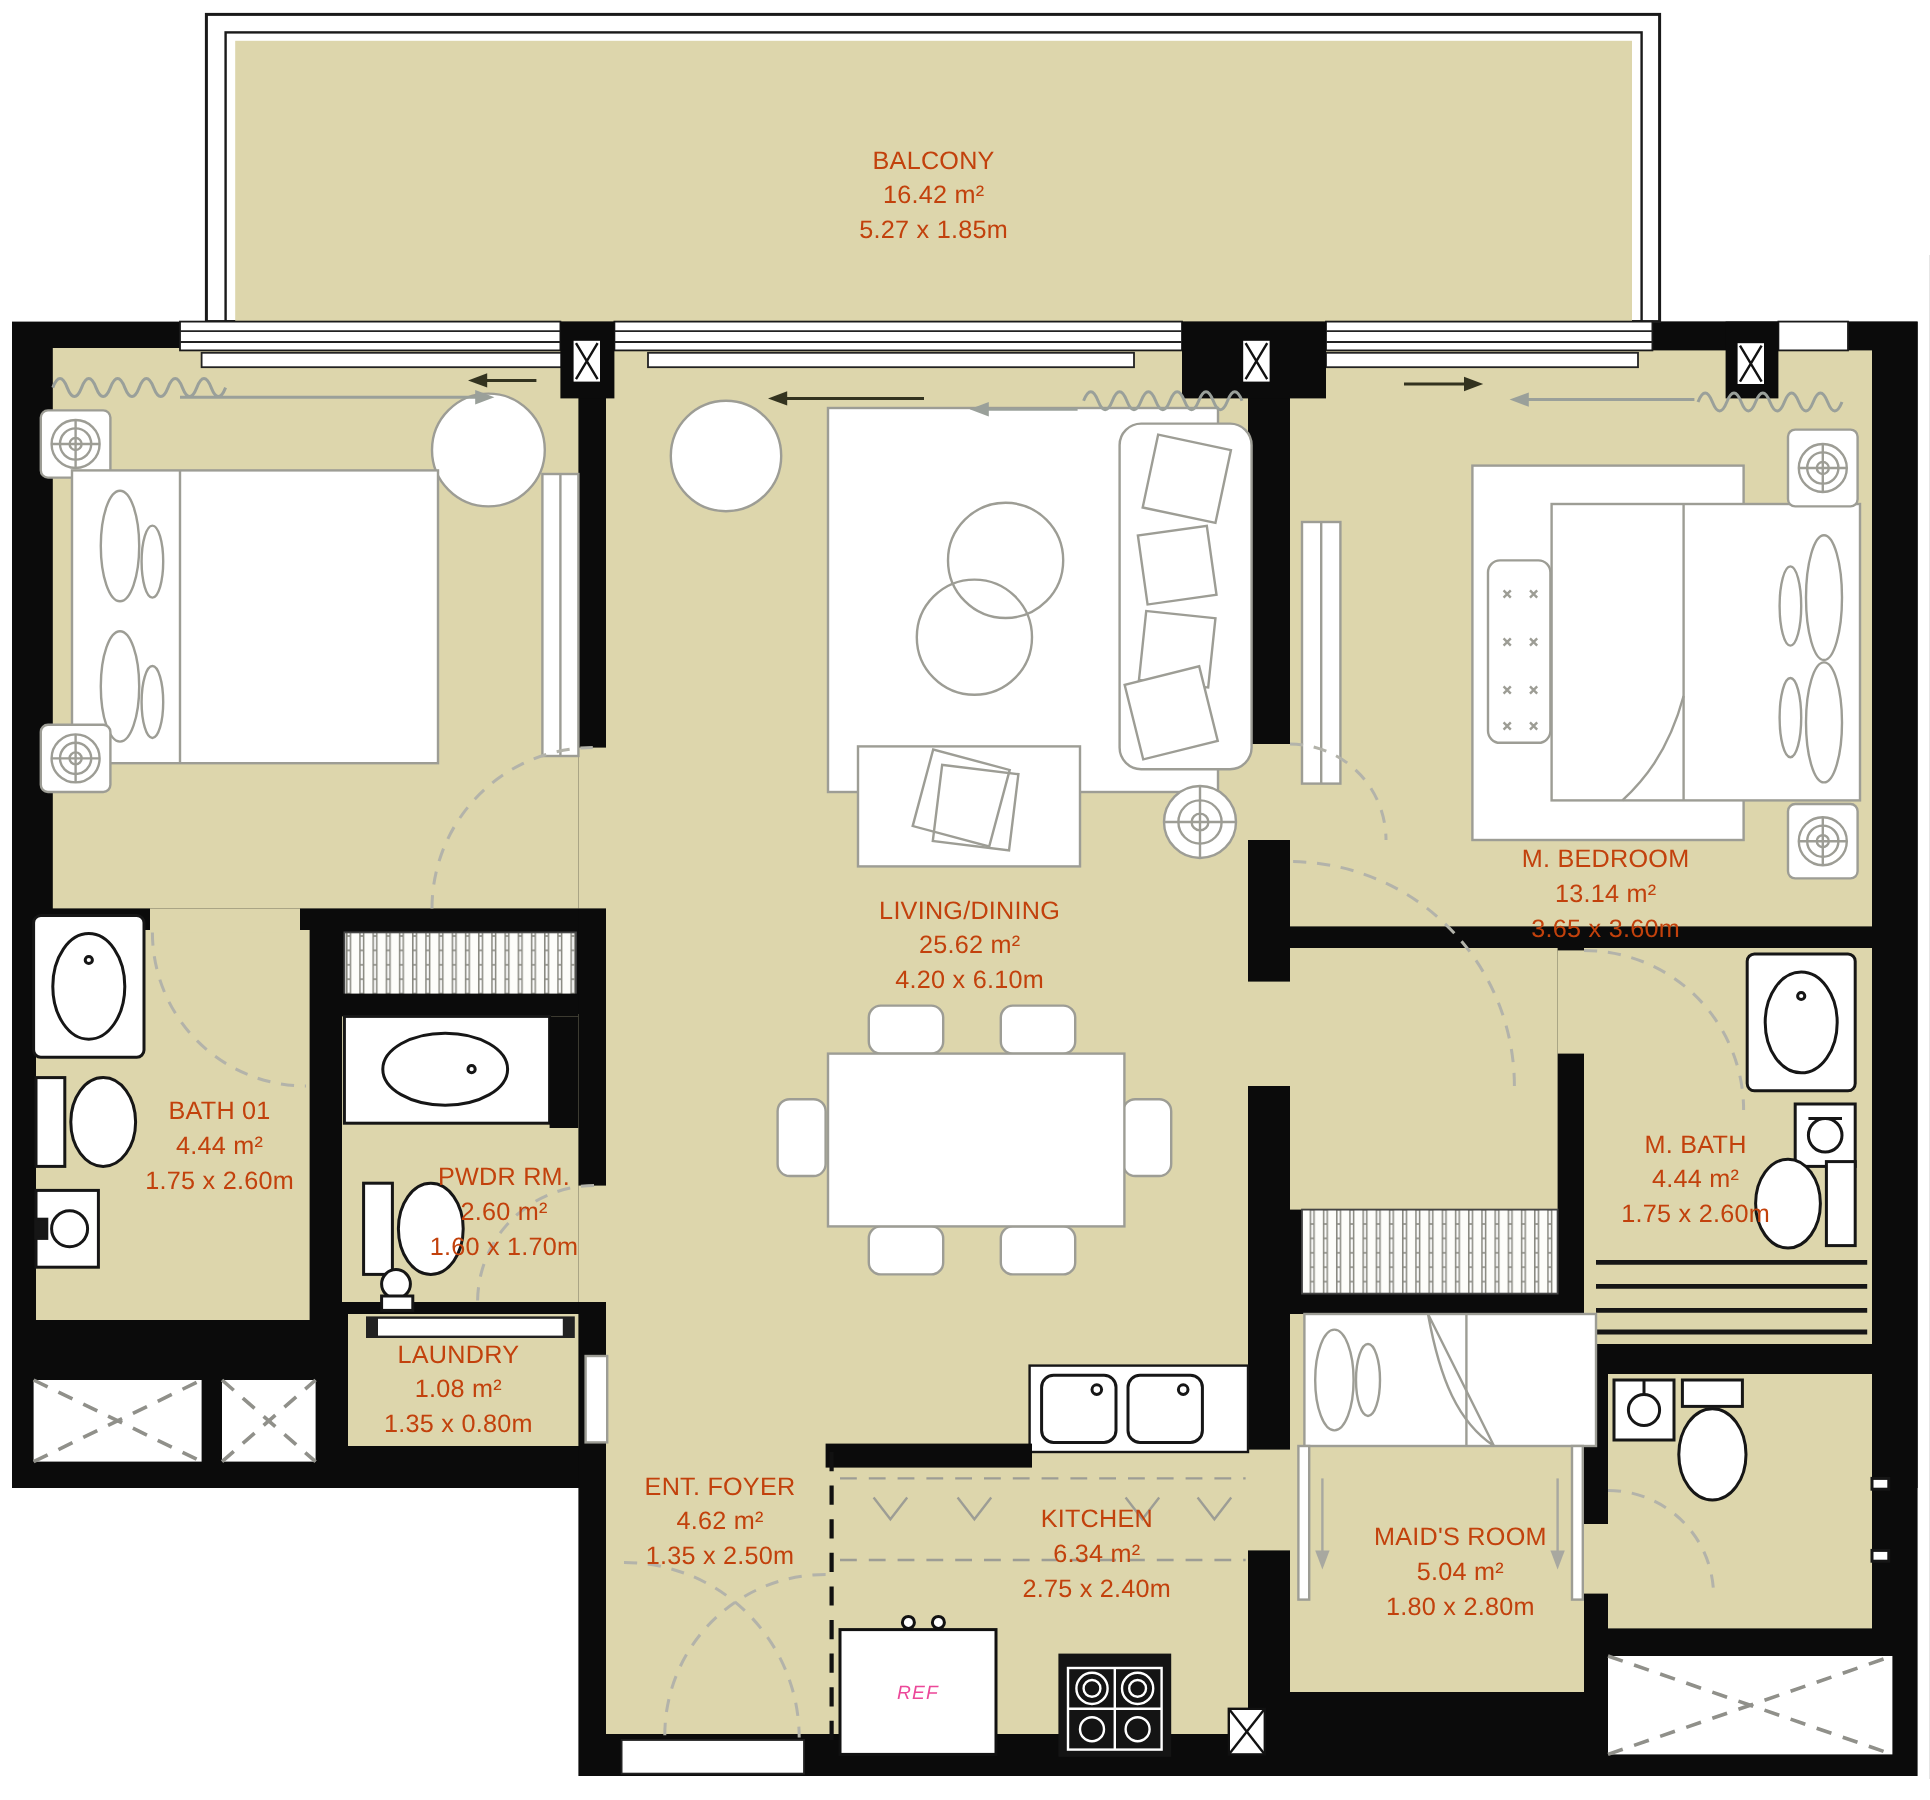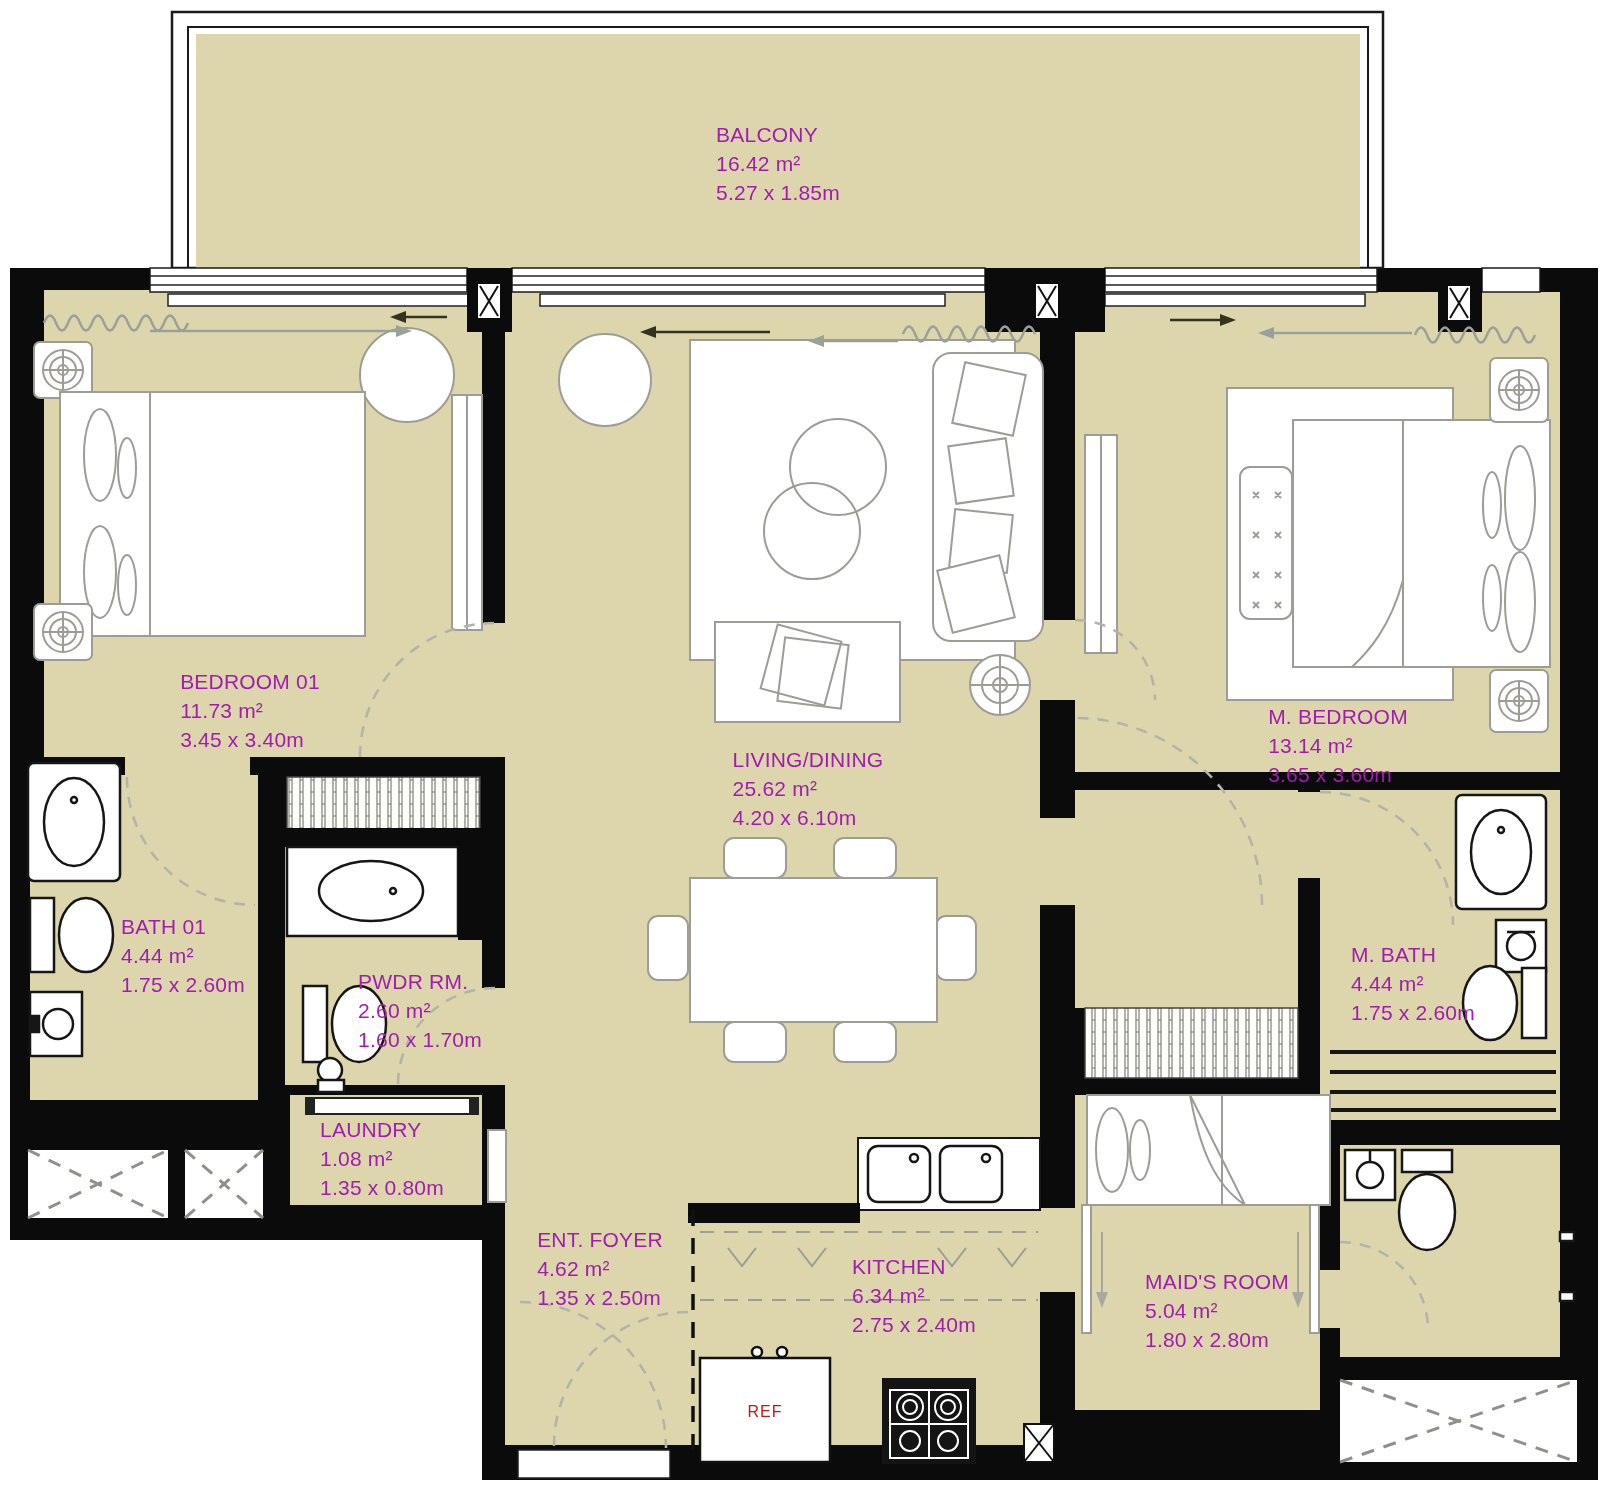--- a/index.html
+++ b/index.html
@@ -1,23 +1,23 @@
 <!DOCTYPE html>
 <html><head>
 <meta charset="utf-8">
 <style>
   html,body{margin:0;padding:0;background:#fff;}
   body{width:1608px;height:1500px;font-family:"Liberation Sans",sans-serif;}
   .plan{position:relative;width:1608px;height:1500px;background:#fff;overflow:hidden;}
   .base{position:absolute;left:0;top:0;}
-  .lbl{position:absolute;transform:translate(-50%,-50%);text-align:left;color:#a21caf;
+  .lbl{position:absolute;transform:translate(-50%,-50%);text-align:center;color:#c2410c;
        font-size:21px;line-height:29px;white-space:nowrap;letter-spacing:.2px;}
   .lbl span{display:block;}
-  .ref-lbl{position:absolute;transform:translate(-50%,-50%);font-size:16px;color:#b91c1c;
-       letter-spacing:1px;}
+  .ref-lbl{position:absolute;transform:translate(-50%,-50%);font-size:16px;color:#ec4899;
+       letter-spacing:1px;font-style:italic;}
 </style>
 </head>
 <body>
 
 <div class="plan">
 
 <svg class="base" width="1608" height="1500" viewBox="0 0 1608 1500">
   <defs>
     <pattern id="slats" width="11" height="12" patternUnits="userSpaceOnUse">
       <rect width="11" height="12" fill="#fdfdfa"></rect>
@@ -395,25 +395,20 @@
           <polygon points="1220,314 1220,326 1236,320" fill="#33331f" stroke="none"></polygon>
     </g>
   </g>
 </svg>
 
 <div class="lbl" style="left:778px;top:163px">
   <span>BALCONY</span>
   <span>16.42 m²</span>
   <span>5.27 x 1.85m</span>
 </div>
-<div class="lbl" style="left:250px;top:710px">
-  <span>BEDROOM 01</span>
-  <span>11.73 m²</span>
-  <span>3.45 x 3.40m</span>
-</div>
 <div class="lbl" style="left:183px;top:955px">
   <span>BATH 01</span>
   <span>4.44 m²</span>
   <span>1.75 x 2.60m</span>
 </div>
 <div class="lbl" style="left:420px;top:1010px">
   <span>PWDR RM.</span>
   <span>2.60 m²</span>
   <span>1.60 x 1.70m</span>
 </div>

